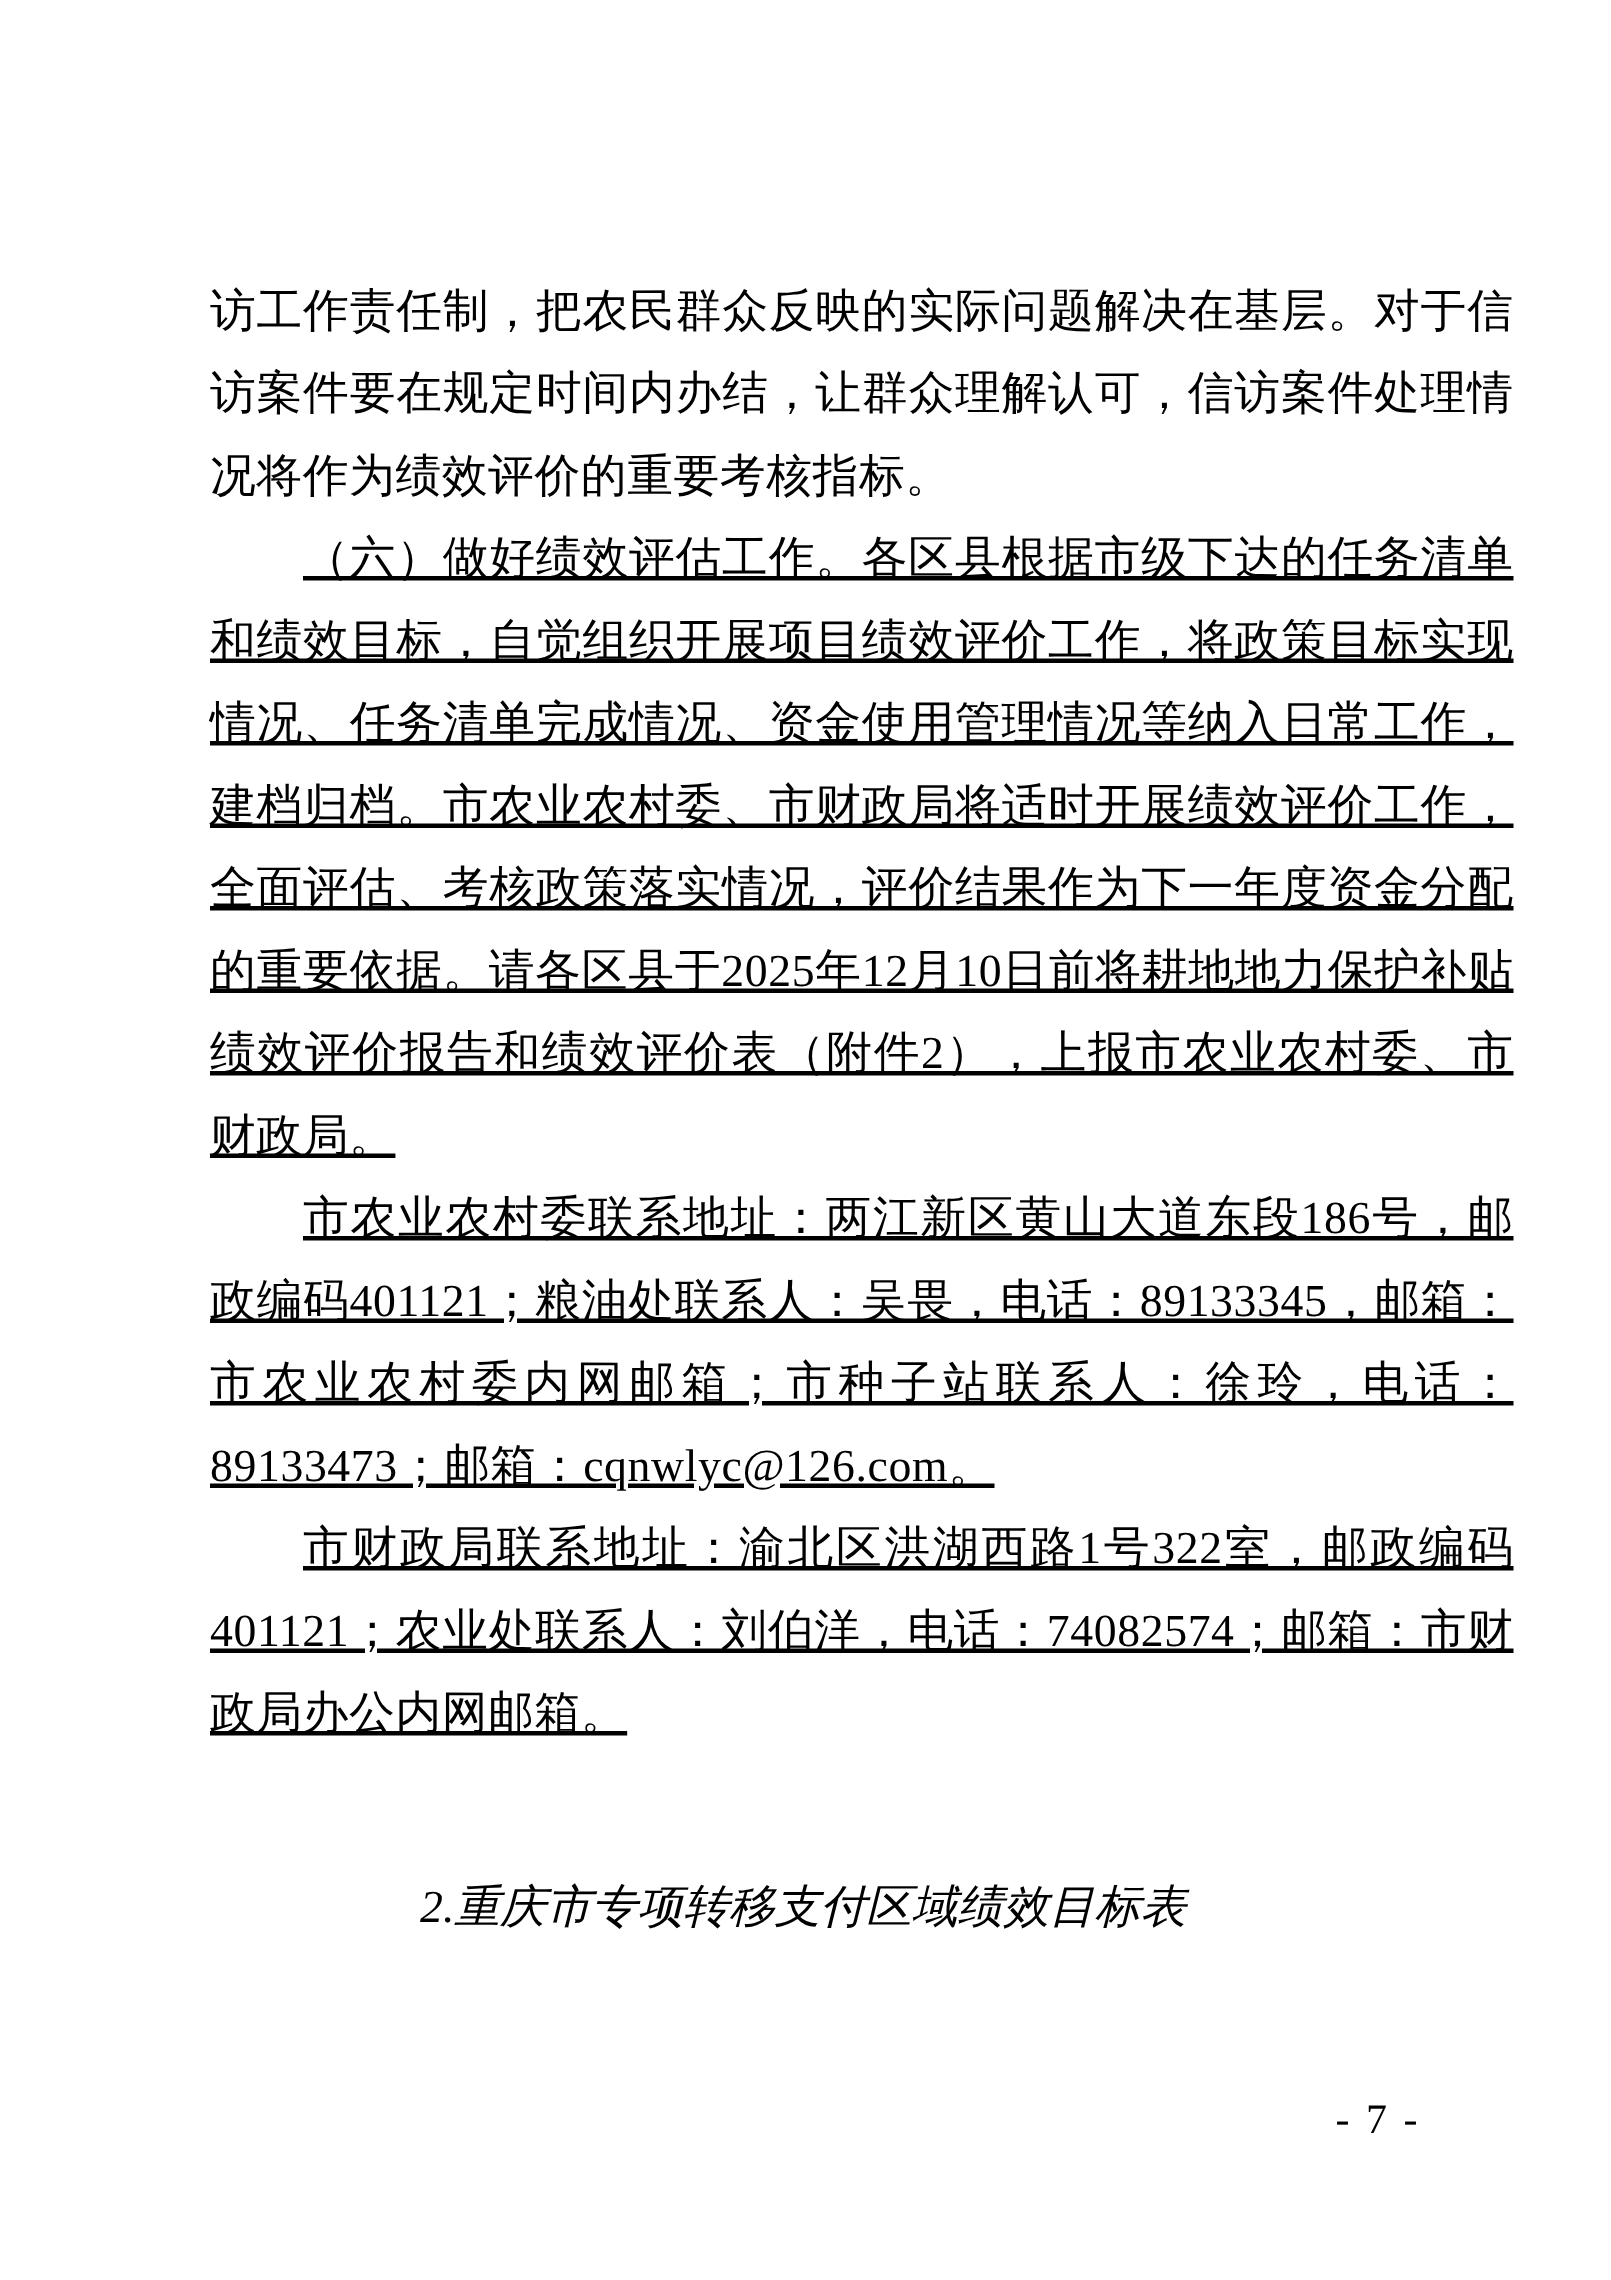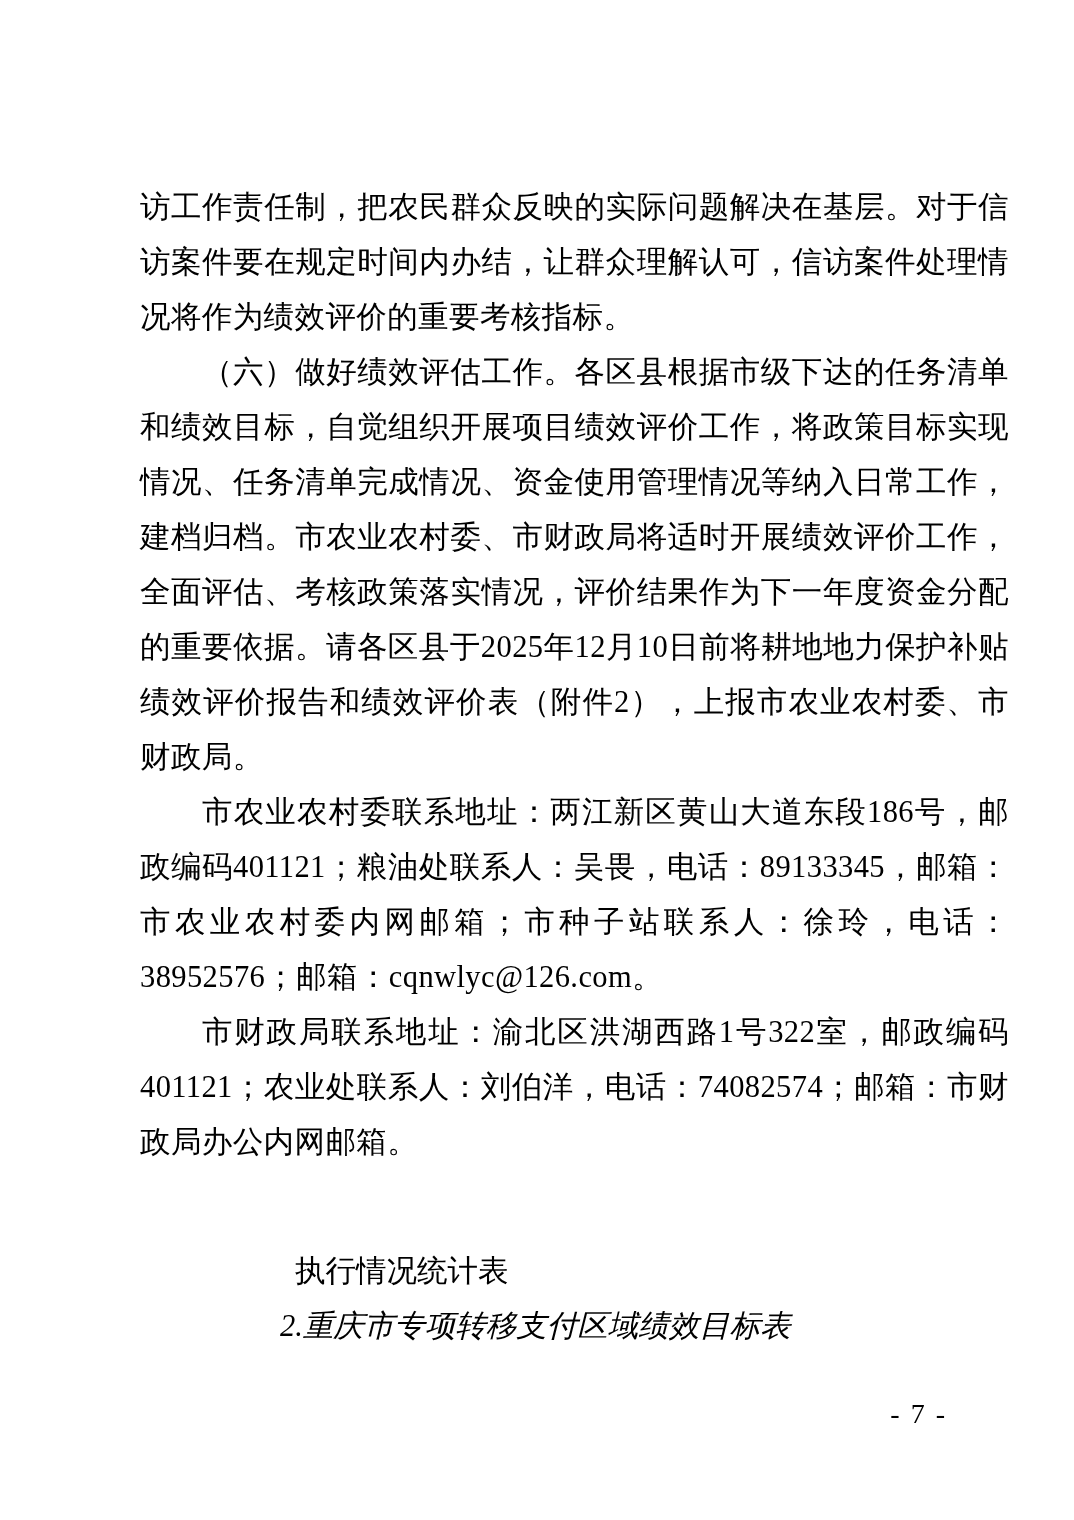--- a/index.html
+++ b/index.html
@@ -28,20 +28,21 @@
     text-align: justify;
     text-justify: inter-ideograph;
     letter-spacing: 0.4px;
     margin: 0;
   }
   .indent2 {
     text-indent: 62px;
   }
   .block-gap {
     margin-top: 0px;
+    text-decoration: underline;
   }
   .attach-wrap {
     margin-top: 74px;
   }
   .attach-line1 {
     font-size: 30.5px;
     line-height: 55px;
     text-indent: 62px;
     margin: 0;
     text-align: justify;
@@ -70,24 +71,23 @@
 </style>
 </head>
 <body>
 
 <div class="page">
 
   <p class="para">访工作责任制，把农民群众反映的实际问题解决在基层。对于信访案件要在规定时间内办结，让群众理解认可，信访案件处理情况将作为绩效评价的重要考核指标。</p>
 
   <p class="para indent2 block-gap">（六）做好绩效评估工作。各区县根据市级下达的任务清单和绩效目标，自觉组织开展项目绩效评价工作，将政策目标实现情况、任务清单完成情况、资金使用管理情况等纳入日常工作，建档归档。市农业农村委、市财政局将适时开展绩效评价工作，全面评估、考核政策落实情况，评价结果作为下一年度资金分配的重要依据。请各区县于2025年12月10日前将耕地地力保护补贴绩效评价报告和绩效评价表（附件2），上报市农业农村委、市财政局。</p>
 
-  <p class="para indent2 block-gap">市农业农村委联系地址：两江新区黄山大道东段186号，邮政编码401121；粮油处联系人：吴畏，电话：89133345，邮箱：市农业农村委内网邮箱；市种子站联系人：徐玲，电话：38952576；邮箱：cqnwlyc@126.com。</p>
+  <p class="para indent2 block-gap">市农业农村委联系地址：两江新区黄山大道东段186号，邮政编码401121；粮油处联系人：吴畏，电话：89133345，邮箱：市农业农村委内网邮箱；市种子站联系人：徐玲，电话：89133473；邮箱：cqnwlyc@126.com。</p>
 
   <p class="para indent2 block-gap">市财政局联系地址：渝北区洪湖西路1号322室，邮政编码401121；农业处联系人：刘伯洋，电话：74082574；邮箱：市财政局办公内网邮箱。</p>
 
   <div class="attach-wrap">
-    <p class="attach-line2">执行情况统计表</p>
     <p class="attach-line3">2.重庆市专项转移支付区域绩效目标表</p>
   </div>
 
   <div class="pagenum">- 7 -</div>
 
 </div>
 
 </body></html>

